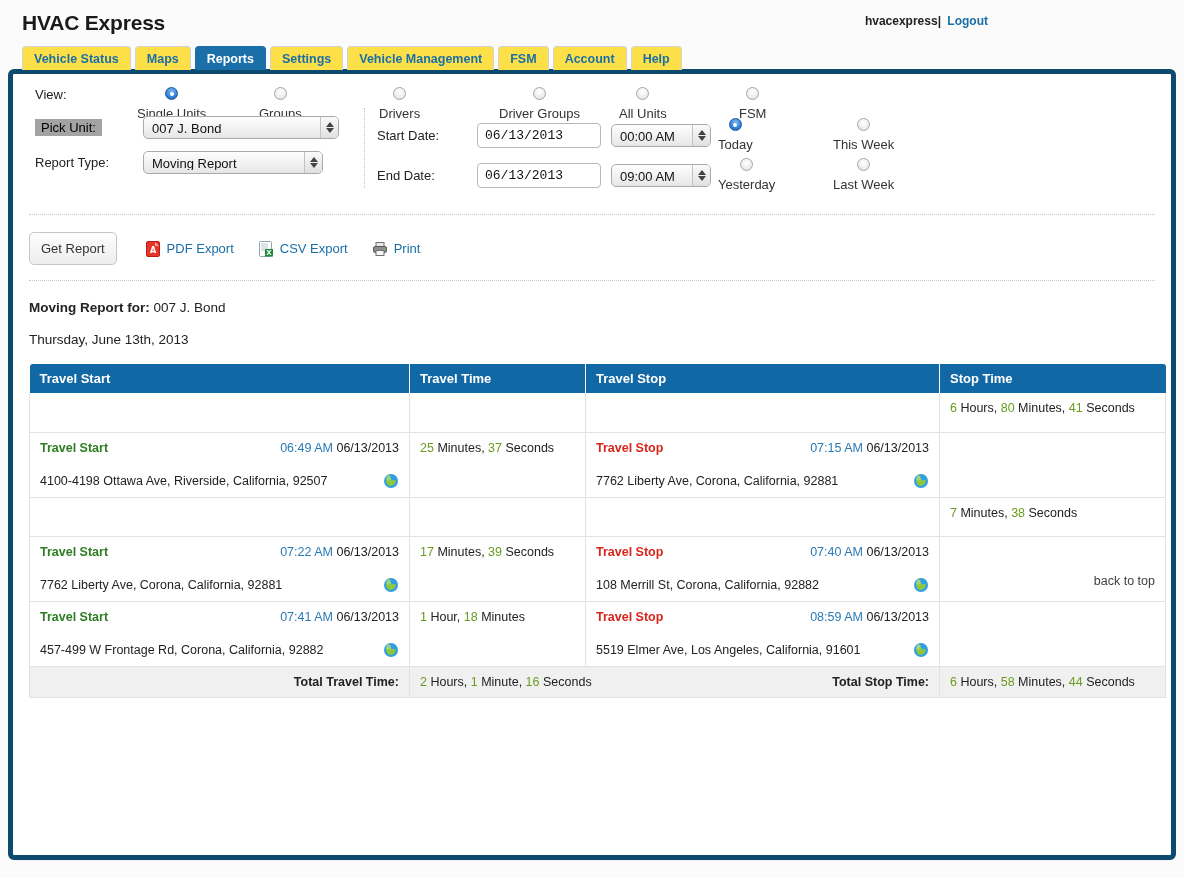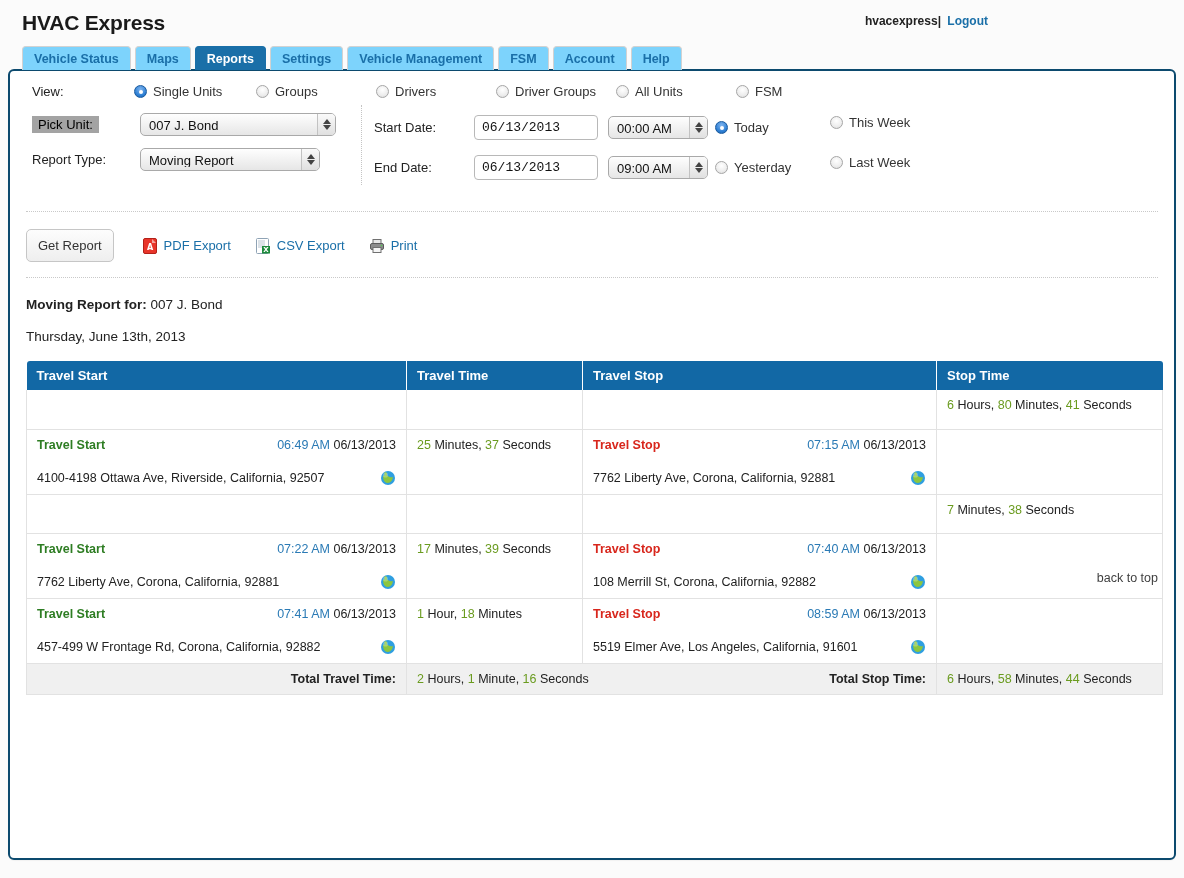--- a/index.html
+++ b/index.html
@@ -39,21 +39,21 @@
   
   .tabs {
     position: absolute;
     top: 46px; left: 22px;
     display: flex;
     align-items: flex-end;
     gap: 4px;
     z-index: 3;
   }
   .tab {
-    background: #7dd3fc;
+    background: #fde047;
     border: 1px solid #d2d2d2;
     border-bottom: none;
     border-radius: 4px 4px 0 0;
     padding: 5px 11px 5px;
     font-size: 12.5px;
     font-weight: bold;
     color: #1a6fa8;
     line-height: 14px;
     height: 24px;
     cursor: pointer;
@@ -65,21 +65,21 @@
     color: #ffffff;
   }
 
   
   .panel {
     position: absolute;
     top: 69px; left: 8px;
     width: 1168px;
     height: 791px;
     background: #fff;
-    border: 2px solid #0c4a6e;
+    border: 5px solid #0c4a6e;
     border-radius: 6px;
     box-shadow: 0 1px 1px rgba(0,0,0,0.04);
     overflow: hidden;
   }
 
   
   .filters { padding: 14px 16px 0 16px; position: relative; }
   .row { display: flex; align-items: center; }
 
   .lbl { font-size: 13px; color: #222; }
@@ -89,20 +89,21 @@
     color: #000;
     padding: 1px 6px;
   }
 
   .radio {
     display: inline-flex;
     align-items: center;
     gap: 6px;
     cursor: pointer;
     white-space: nowrap;
+    flex-direction: column;
   }
   .rdot {
     width: 13px; height: 13px;
     border-radius: 50%;
     background: radial-gradient(circle at 50% 35%, #ffffff 0%, #ededed 60%, #d8d8d8 100%);
     border: 1px solid #a6a6a6;
     display: inline-block;
     position: relative;
     flex: 0 0 13px;
   }

